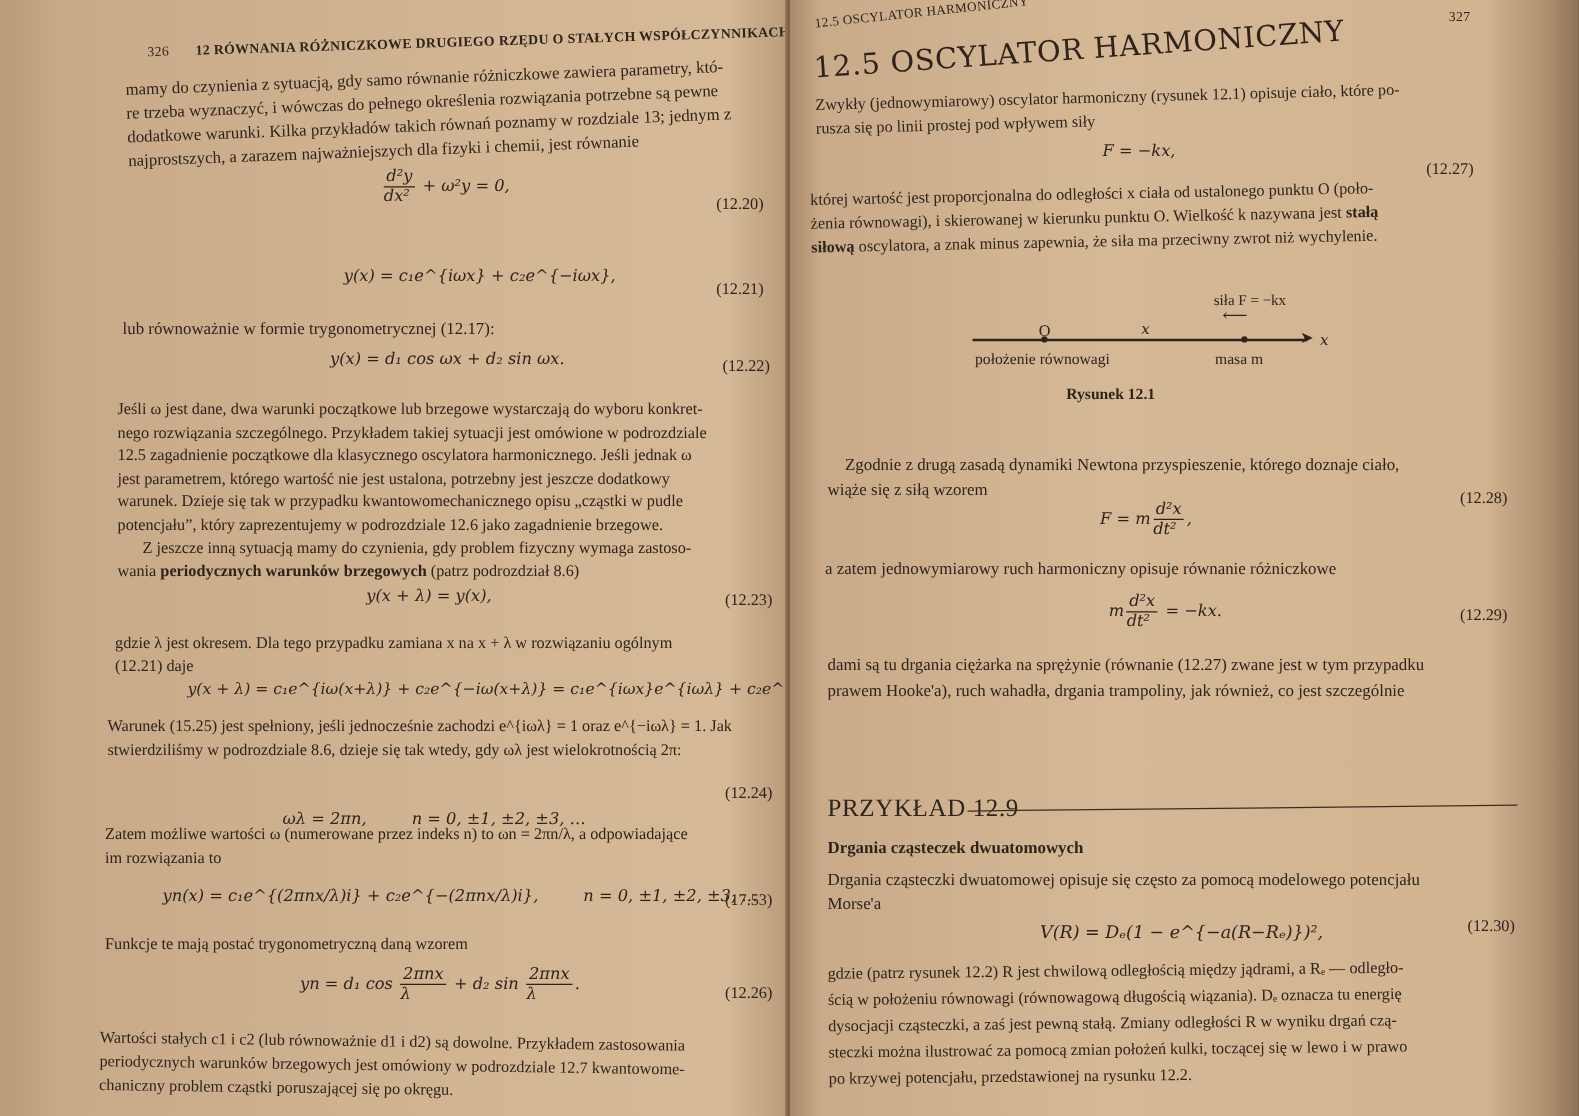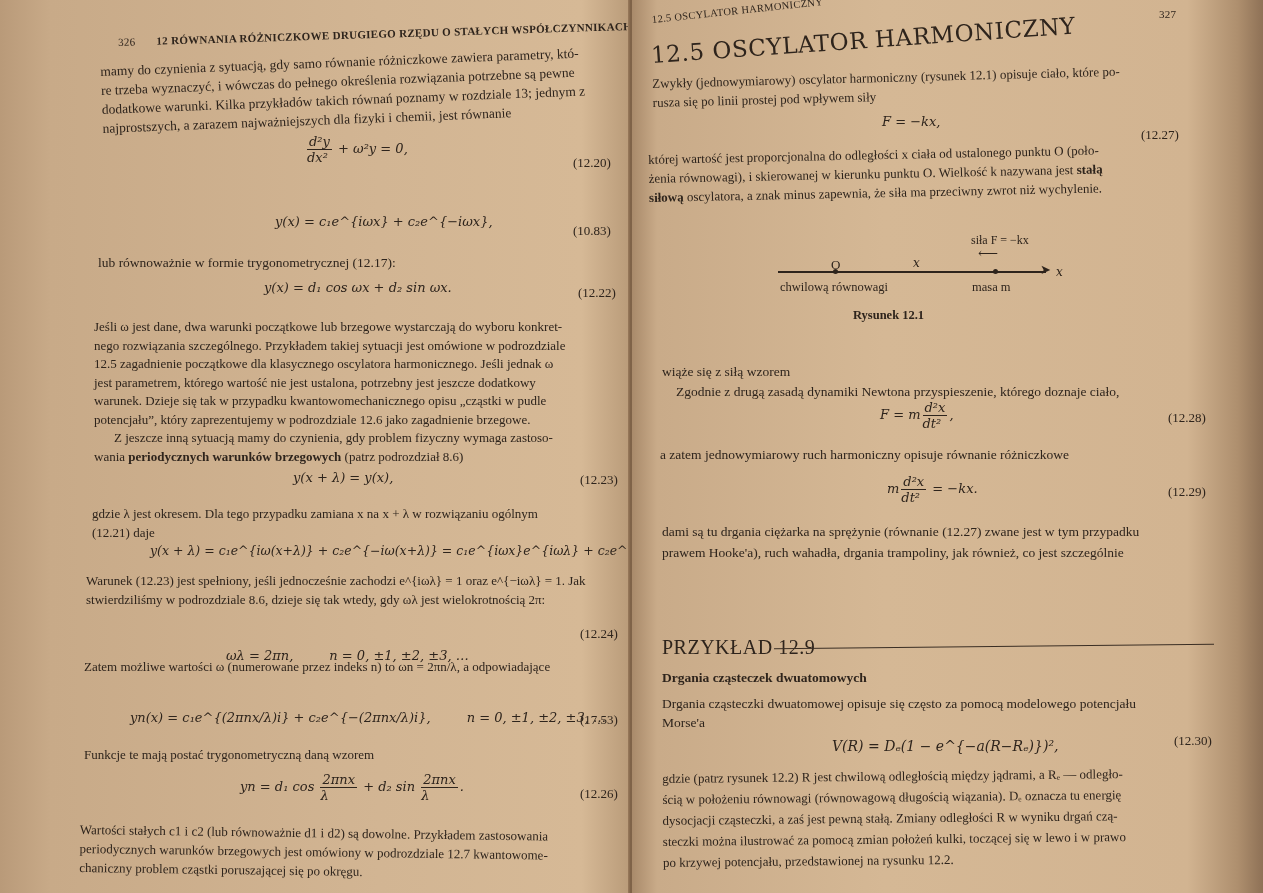--- a/index.html
+++ b/index.html
@@ -42,21 +42,21 @@
   <div class="abs math" style="left:305px;top:134px;">
     <span class="frac">
         <span class="num">d²y</span>
         <span class="den">dx²</span>
       </span>
     <span>+ ω²y = 0,</span>
   </div>
   <div class="abs eqnum" style="left:573px;top:155px;">(12.20)</div>
 
   <div class="abs math" style="left:275px;top:214px;">y(x) = c₁e^{iωx} + c₂e^{−iωx},</div>
-  <div class="abs eqnum" style="left:573px;top:223px;">(10.83)</div>
+  <div class="abs eqnum" style="left:573px;top:223px;">(12.21)</div>
 
   <div class="abs body" style="left:98px;top:253px;text-align:center;">lub równoważnie w formie trygonometrycznej (12.17):</div>
   <div class="abs math" style="left:264px;top:280px;">y(x) = d₁ cos ωx + d₂ sin ωx.</div>
   <div class="abs eqnum" style="left:578px;top:285px;">(12.22)</div>
 
   <div class="abs body" style="left:94px;top:318px;font-size:13px;line-height:18.5px;">
     <div>Jeśli ω jest dane, dwa warunki początkowe lub brzegowe wystarczają do wyboru konkret-</div>
     <div>nego rozwiązania szczególnego. Przykładem takiej sytuacji jest omówione w podrozdziale</div>
     <div>12.5 zagadnienie początkowe dla klasycznego oscylatora harmonicznego. Jeśli jednak ω</div>
     <div>jest parametrem, którego wartość nie jest ustalona, potrzebny jest jeszcze dodatkowy</div>
@@ -71,31 +71,32 @@
   <div class="abs math" style="left:293px;top:470px;">y(x + λ) = y(x),</div>
   <div class="abs eqnum" style="left:580px;top:472px;">(12.23)</div>
 
   <div class="abs body" style="left:92px;top:505px;font-size:13px;line-height:18.5px;">
     <div>gdzie λ jest okresem. Dla tego przypadku zamiana x na x + λ w rozwiązaniu ogólnym</div>
     <div>(12.21) daje</div>
   </div>
   <div class="abs math" style="left:150px;top:543px;font-size:12.5px;">y(x + λ) = c₁e^{iω(x+λ)} + c₂e^{−iω(x+λ)} = c₁e^{iωx}e^{iωλ} + c₂e^{−iωx}e^{−iωλ}.</div>
 
   <div class="abs body" style="left:86px;top:572px;font-size:13px;line-height:18.5px;">
-    <div>Warunek (12.23) jest spełniony, jeśli jednocześnie zachodzi e^{iωλ} = 1 oraz e^{−iωλ} = 1. Jak</div>
+    <div>Warunek (15.25) jest spełniony, jeśli jednocześnie zachodzi e^{iωλ} = 1 oraz e^{−iωλ} = 1. Jak</div>
     <div>stwierdziliśmy w podrozdziale 8.6, dzieje się tak wtedy, gdy ωλ jest wielokrotnością 2π:</div>
   </div>
 
   <div class="abs math" style="left:226px;top:648px;">
     <span>ωλ = 2πn,</span><span style="display:inline-block;width:36px;"></span><span>n = 0, ±1, ±2, ±3, …</span>
   </div>
   <div class="abs eqnum" style="left:580px;top:626px;">(12.24)</div>
 
   <div class="abs body" style="left:84px;top:658px;font-size:13px;line-height:18.5px;">
     <div>Zatem możliwe wartości ω (numerowane przez indeks n) to ωn = 2πn/λ, a odpowiadające</div>
+    <div>im rozwiązania to</div>
   </div>
 
   <div class="abs math" style="left:130px;top:710px;">
     <span>yn(x) = c₁e^{(2πnx/λ)i} + c₂e^{−(2πnx/λ)i},</span><span style="display:inline-block;width:36px;"></span><span>n = 0, ±1, ±2, ±3, …</span>
   </div>
   <div class="abs eqnum" style="left:580px;top:712px;">(17.53)</div>
 
   <div class="abs body" style="left:84px;top:745px;font-size:13px;">Funkcje te mają postać trygonometryczną daną wzorem</div>
 
   <div class="abs math" style="left:240px;top:772px;">
@@ -144,36 +145,36 @@
   <div>
     <div class="abs body" style="left:339px;top:231px;font-size:12px;">siła F = −kx</div>
     <div class="abs" style="left:346px;top:248px;font-size:14px;line-height:10px;">⟵</div>
     <div class="abs body" style="left:199px;top:255px;font-size:13px;">O</div>
     <div class="abs math" style="left:281px;top:256px;font-size:12px;">x</div>
     <div class="fig-line" style="left:146px;top:271px;width:268px;"></div>
     <div class="abs" style="left:408px;top:262px;font-size:13px;">➤</div>
     <div class="abs math" style="left:424px;top:265px;font-size:12px;">x</div>
     <div class="dot" style="left:201px;top:269px;"></div>
     <div class="dot" style="left:361px;top:269px;"></div>
-    <div class="abs body" style="left:148px;top:278px;font-size:12.5px;">chwilową równowagi</div>
+    <div class="abs body" style="left:148px;top:278px;font-size:12.5px;">położenie równowagi</div>
     <div class="abs body" style="left:340px;top:278px;font-size:12.5px;">masa m</div>
     <div class="abs body" style="left:221px;top:306px;font-size:12.5px;font-weight:bold;">Rysunek 12.1</div>
   </div>
 
   <div class="abs body" style="left:30px;top:362px;font-size:13.5px;line-height:20px;">
+    <div style="padding-left:14px;">Zgodnie z drugą zasadą dynamiki Newtona przyspieszenie, którego doznaje ciało,</div>
     <div>wiąże się z siłą wzorem</div>
-    <div style="padding-left:14px;">Zgodnie z drugą zasadą dynamiki Newtona przyspieszenie, którego doznaje ciało,</div>
   </div>
   <div class="abs math" style="left:248px;top:400px;">
     <span>F = m</span><span class="frac">
         <span class="num">d²x</span>
         <span class="den">dt²</span>
       </span><span>,</span>
   </div>
-  <div class="abs eqnum" style="left:536px;top:410px;">(12.28)</div>
+  <div class="abs eqnum" style="left:536px;top:390px;">(12.28)</div>
 
   <div class="abs body" style="left:28px;top:445px;font-size:13.5px;">a zatem jednowymiarowy ruch harmoniczny opisuje równanie różniczkowe</div>
   <div class="abs math" style="left:255px;top:474px;">
     <span>m</span><span class="frac">
         <span class="num">d²x</span>
         <span class="den">dt²</span>
       </span> <span>= −kx.</span>
   </div>
   <div class="abs eqnum" style="left:536px;top:484px;">(12.29)</div>
 

